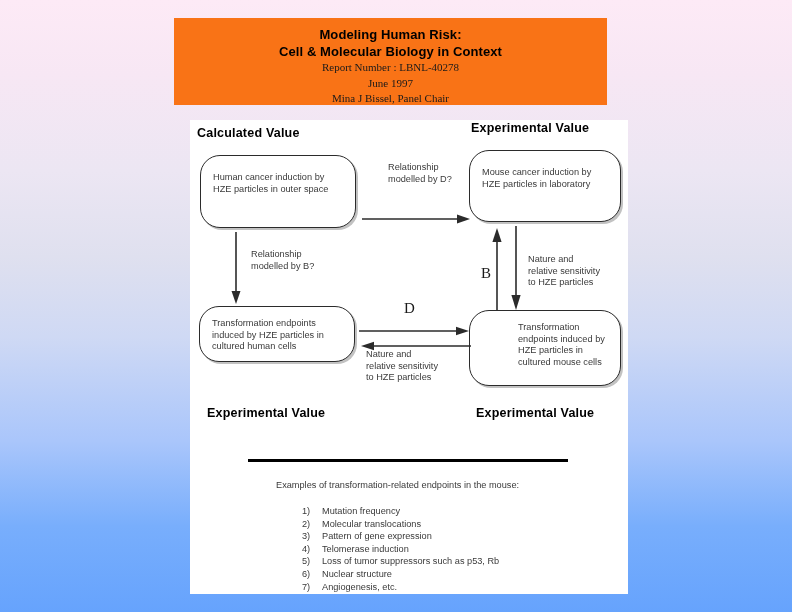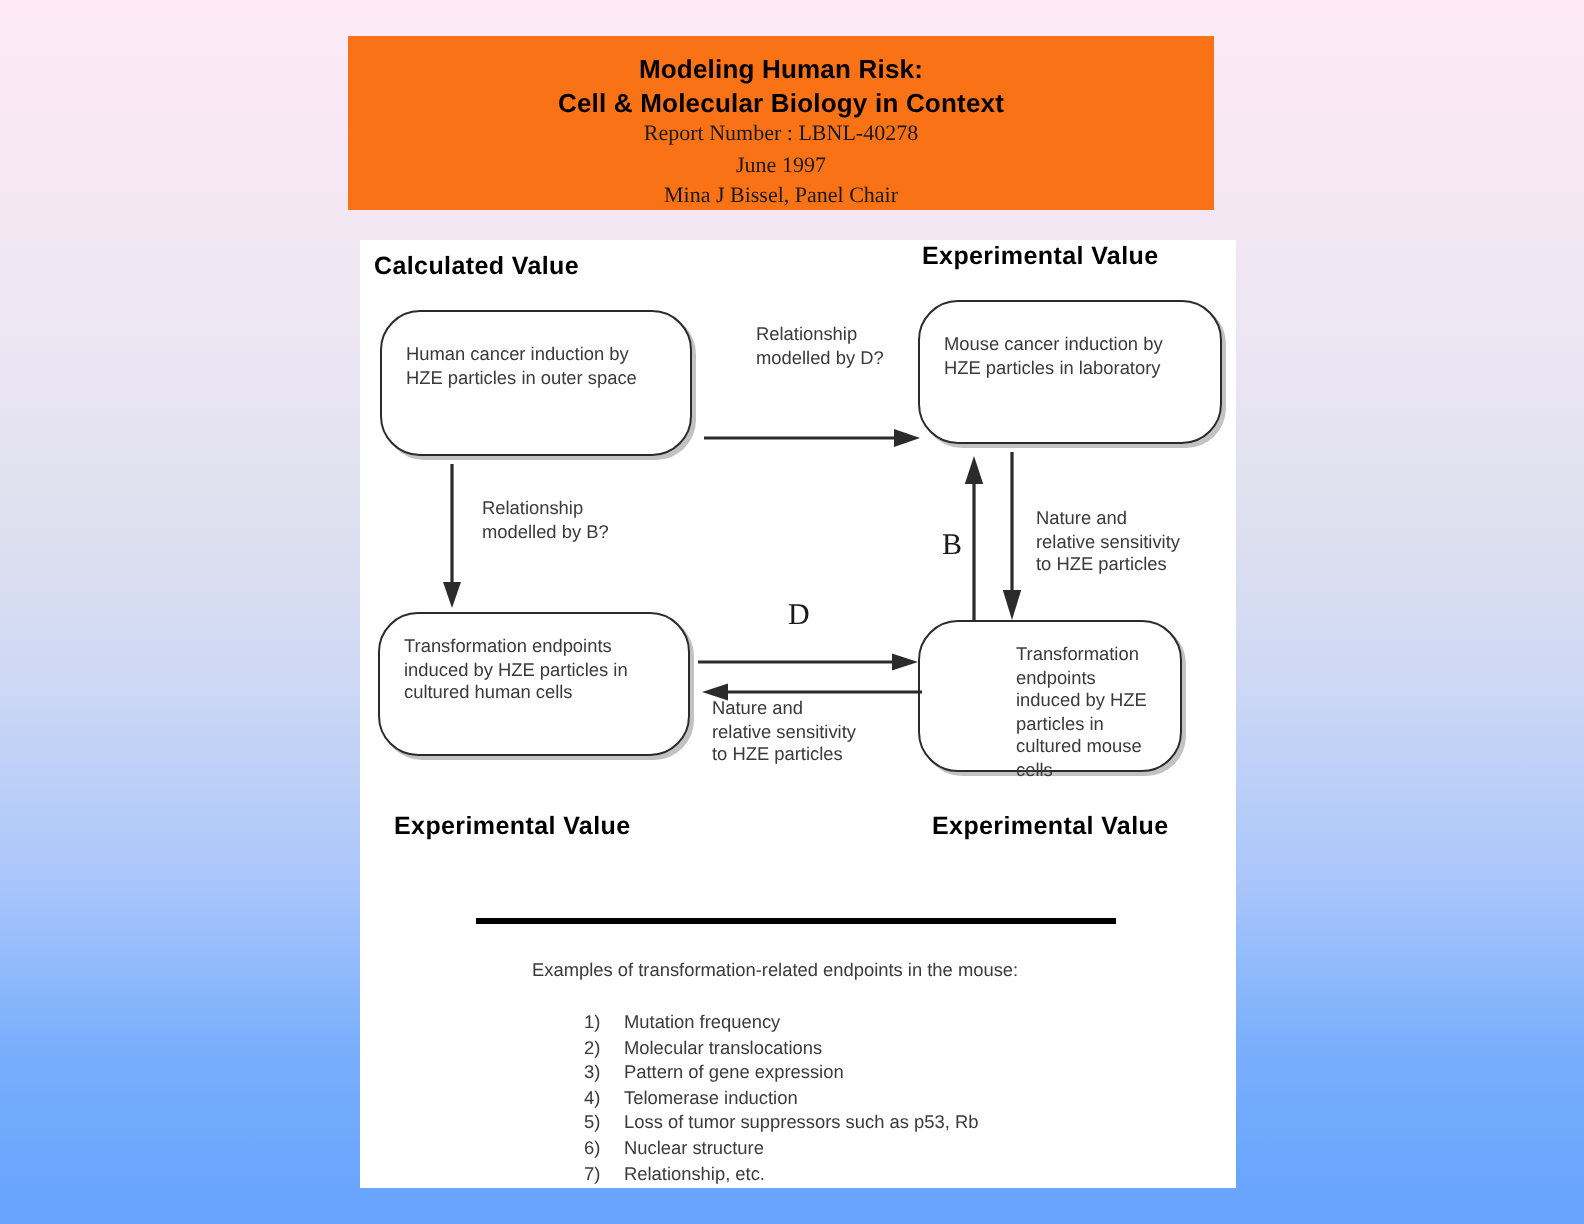--- a/index.html
+++ b/index.html
@@ -42,21 +42,21 @@
   .title-sub {
     font-size: 11px;
     color: #1a1a1a;
     line-height: 15.5px;
     font-family: Liberation Serif, serif;
   }
 
   
   .body-panel {
     position: absolute;
-    left: 180px;
+    left: 190px;
     top: 120px;
     width: 438px;
     height: 474px;
     background: #ffffff;
   }
 
   
   .hdr {
     position: absolute;
     font-weight: bold;
@@ -77,22 +77,22 @@
     border-radius: 20px;
     background: #ffffff;
     font-size: 9.2px;
     line-height: 11.6px;
     color: #3a3a3a;
     padding: 9px 10px 9px 12px;
     box-shadow: 2px 2px 0 rgba(120,120,120,0.45);
   }
   .fbox-tl { left: 10px;  top: 35px;  width: 156px; height: 73px; padding-top: 16px; }
   .fbox-tr { left: 279px; top: 30px;  width: 152px; height: 72px; padding-top: 16px; }
-  .fbox-bl { left: 9px;   top: 186px; width: 156px; height: 72px; padding-top: 11px; }
-  .fbox-br { left: 279px; top: 190px; width: 132px; height: 76px; padding-top: 11px; padding-left: 48px; }
+  .fbox-bl { left: 9px;   top: 186px; width: 156px; height: 56px; padding-top: 11px; }
+  .fbox-br { left: 279px; top: 190px; width: 152px; height: 76px; padding-top: 11px; padding-left: 48px; }
 
   
   .conn { position: absolute; }
   .arrow-label {
     position: absolute;
     font-size: 9.2px;
     line-height: 11.6px;
     color: #3a3a3a;
     white-space: pre-line;
   }
@@ -232,17 +232,17 @@
     <div class="endpoint-row">
       <span class="endpoint-num">5)</span>
       <span class="endpoint-txt">Loss of tumor suppressors such as p53, Rb</span>
     </div>
     <div class="endpoint-row">
       <span class="endpoint-num">6)</span>
       <span class="endpoint-txt">Nuclear structure</span>
     </div>
     <div class="endpoint-row">
       <span class="endpoint-num">7)</span>
-      <span class="endpoint-txt">Relationship, etc.</span>
+      <span class="endpoint-txt">Angiogenesis, etc.</span>
     </div>
   </div>
 
 </div>
 
 </body></html>

